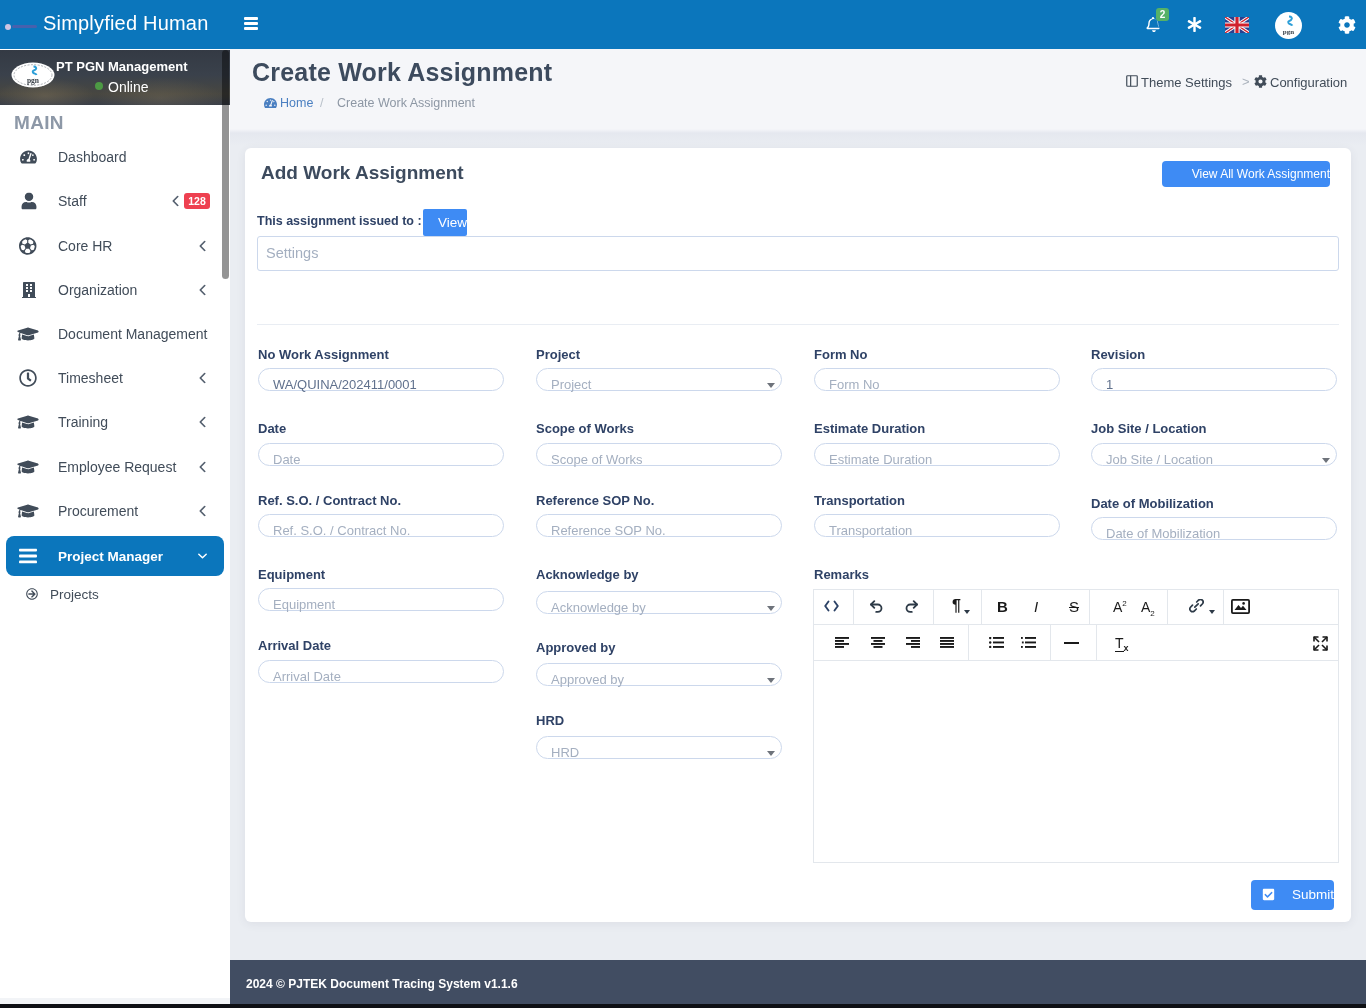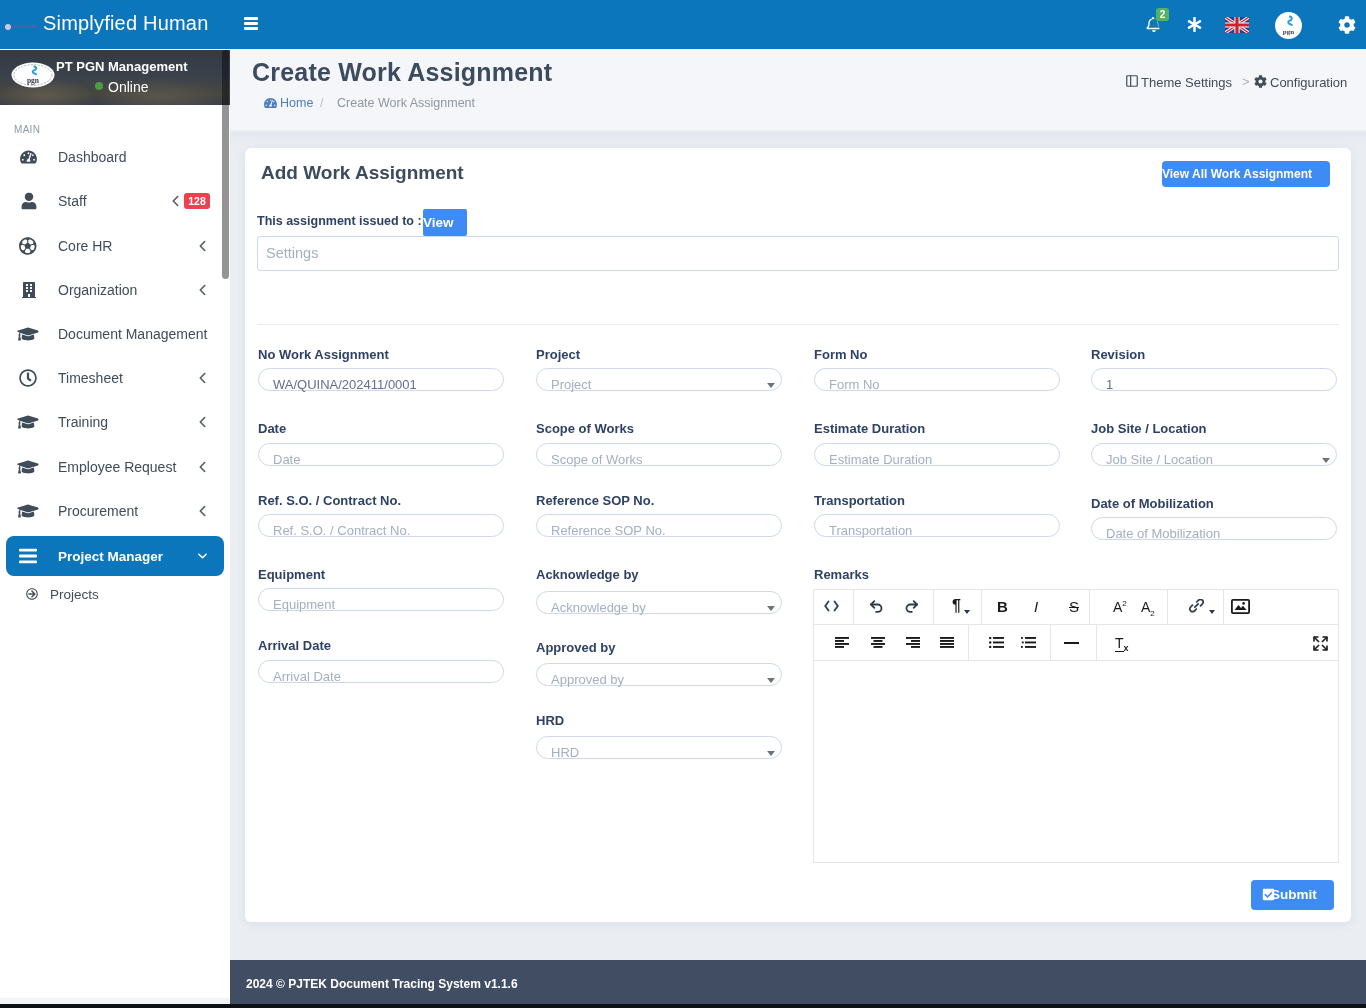--- a/index.html
+++ b/index.html
@@ -6,36 +6,36 @@
 body{font-family:"Liberation Sans",sans-serif;}
 #page{position:relative;width:1366px;height:1008px;background:linear-gradient(180deg,#f5f6f9 0px,#f5f6f9 129px,#e5e8ef 133px,#eaedf2 146px,#eaedf2 100%);overflow:hidden}
 
 #navbar{position:absolute;left:0;top:0;width:1366px;height:49px;background:#0b76bc}
 .brand{position:absolute;left:43px;top:12px;color:#fff;font-size:20px;font-weight:400;letter-spacing:.2px}
 .burger{position:absolute;left:244px;top:17px;width:14px;height:13px}
 .burger div{height:2.6px;background:#fff;margin-bottom:2.6px;border-radius:1px}
 
 #sidebar{position:absolute;left:0;top:49px;width:230px;height:953px;background:#fff}
 #userpanel{position:absolute;left:0;top:50px;width:230px;height:55px;background:radial-gradient(70px 26px at 45px 46px, rgba(150,132,100,.32), transparent 70%),radial-gradient(90px 30px at 160px 48px, rgba(142,126,96,.28), transparent 70%),linear-gradient(180deg,#343a44 0%,#3a414b 45%,#484741 80%,#3b4049 100%)}
-.mainlbl{position:absolute;left:14px;top:124px;font-size:10px;font-weight:400;color:#8d98a7;letter-spacing:.3px}
+.mainlbl{position:absolute;left:14px;top:112px;font-size:19px;font-weight:700;color:#8d98a7;letter-spacing:.3px}
 .mi{position:absolute;left:0;width:230px;height:44px;color:#414c59;font-size:14px}
 .mi .ic{position:absolute;left:19px;top:50%;transform:translateY(-50%)}
 .mi .tx{position:absolute;left:58px;top:50%;transform:translateY(-50%);white-space:nowrap}
 .chev{position:absolute;top:50%;transform:translateY(-50%)}
 .badge128{position:absolute;left:184px;top:14px;width:26px;height:16px;background:#ee4050;border-radius:3px;color:#fff;font-size:10.5px;font-weight:700;text-align:center;line-height:16px}
 #activemi{position:absolute;left:6px;top:536px;width:218px;height:40px;background:#0b76bc;border-radius:8px}
 #thumb{position:absolute;left:222px;top:50px;width:7px;height:229px;background:rgba(0,0,0,0.42);border-radius:3.5px}
 
 .h1{position:absolute;left:252px;top:58px;font-size:25px;font-weight:700;color:#3d4b5e;letter-spacing:.2px}
 .crumb{position:absolute;top:96px;font-size:12.5px}
 .toplink{position:absolute;top:75px;font-size:13px;color:#414c59}
 
 #card{position:absolute;left:245px;top:148px;width:1106px;height:774px;background:#fff;border-radius:6px;box-shadow:0 2px 10px rgba(60,70,90,.08)}
 .cardtitle{position:absolute;left:261px;top:162px;font-size:19px;font-weight:700;color:#3d4b5e}
-.btn{position:absolute;background:#3e8bf4;color:#fff;font-weight:700;text-align:left;border-radius:4px}
+.btn{position:absolute;background:#3e8bf4;color:#fff;font-weight:400;text-align:right;border-radius:4px}
 .lbl{position:absolute;font-size:13px;font-weight:700;color:#2f4266;white-space:nowrap}
 .inp{position:absolute;width:246px;height:23px;background:#fff;border:1px solid #ccd8ec;border-radius:17px;font-size:13px;color:#a4afc0;line-height:31px;padding-left:14px;white-space:nowrap}
 .inp.val{color:#60718d}
 .caret{position:absolute;width:0;height:0;border-left:4.5px solid transparent;border-right:4.5px solid transparent;border-top:5.5px solid #6e737b}
 
 #toolbar{position:absolute;left:813px;top:589px;width:526px;height:72px;background:#fff;border:1px solid #e3e7ec}
 #editor{position:absolute;left:813px;top:660px;width:526px;height:203px;background:#fff;border:1px solid #e3e7ec}
 .tbtn{position:absolute;color:#2d3a47;font-size:14px;font-weight:700}
 .vdiv{position:absolute;width:1px;background:#e3e7ec}
 

